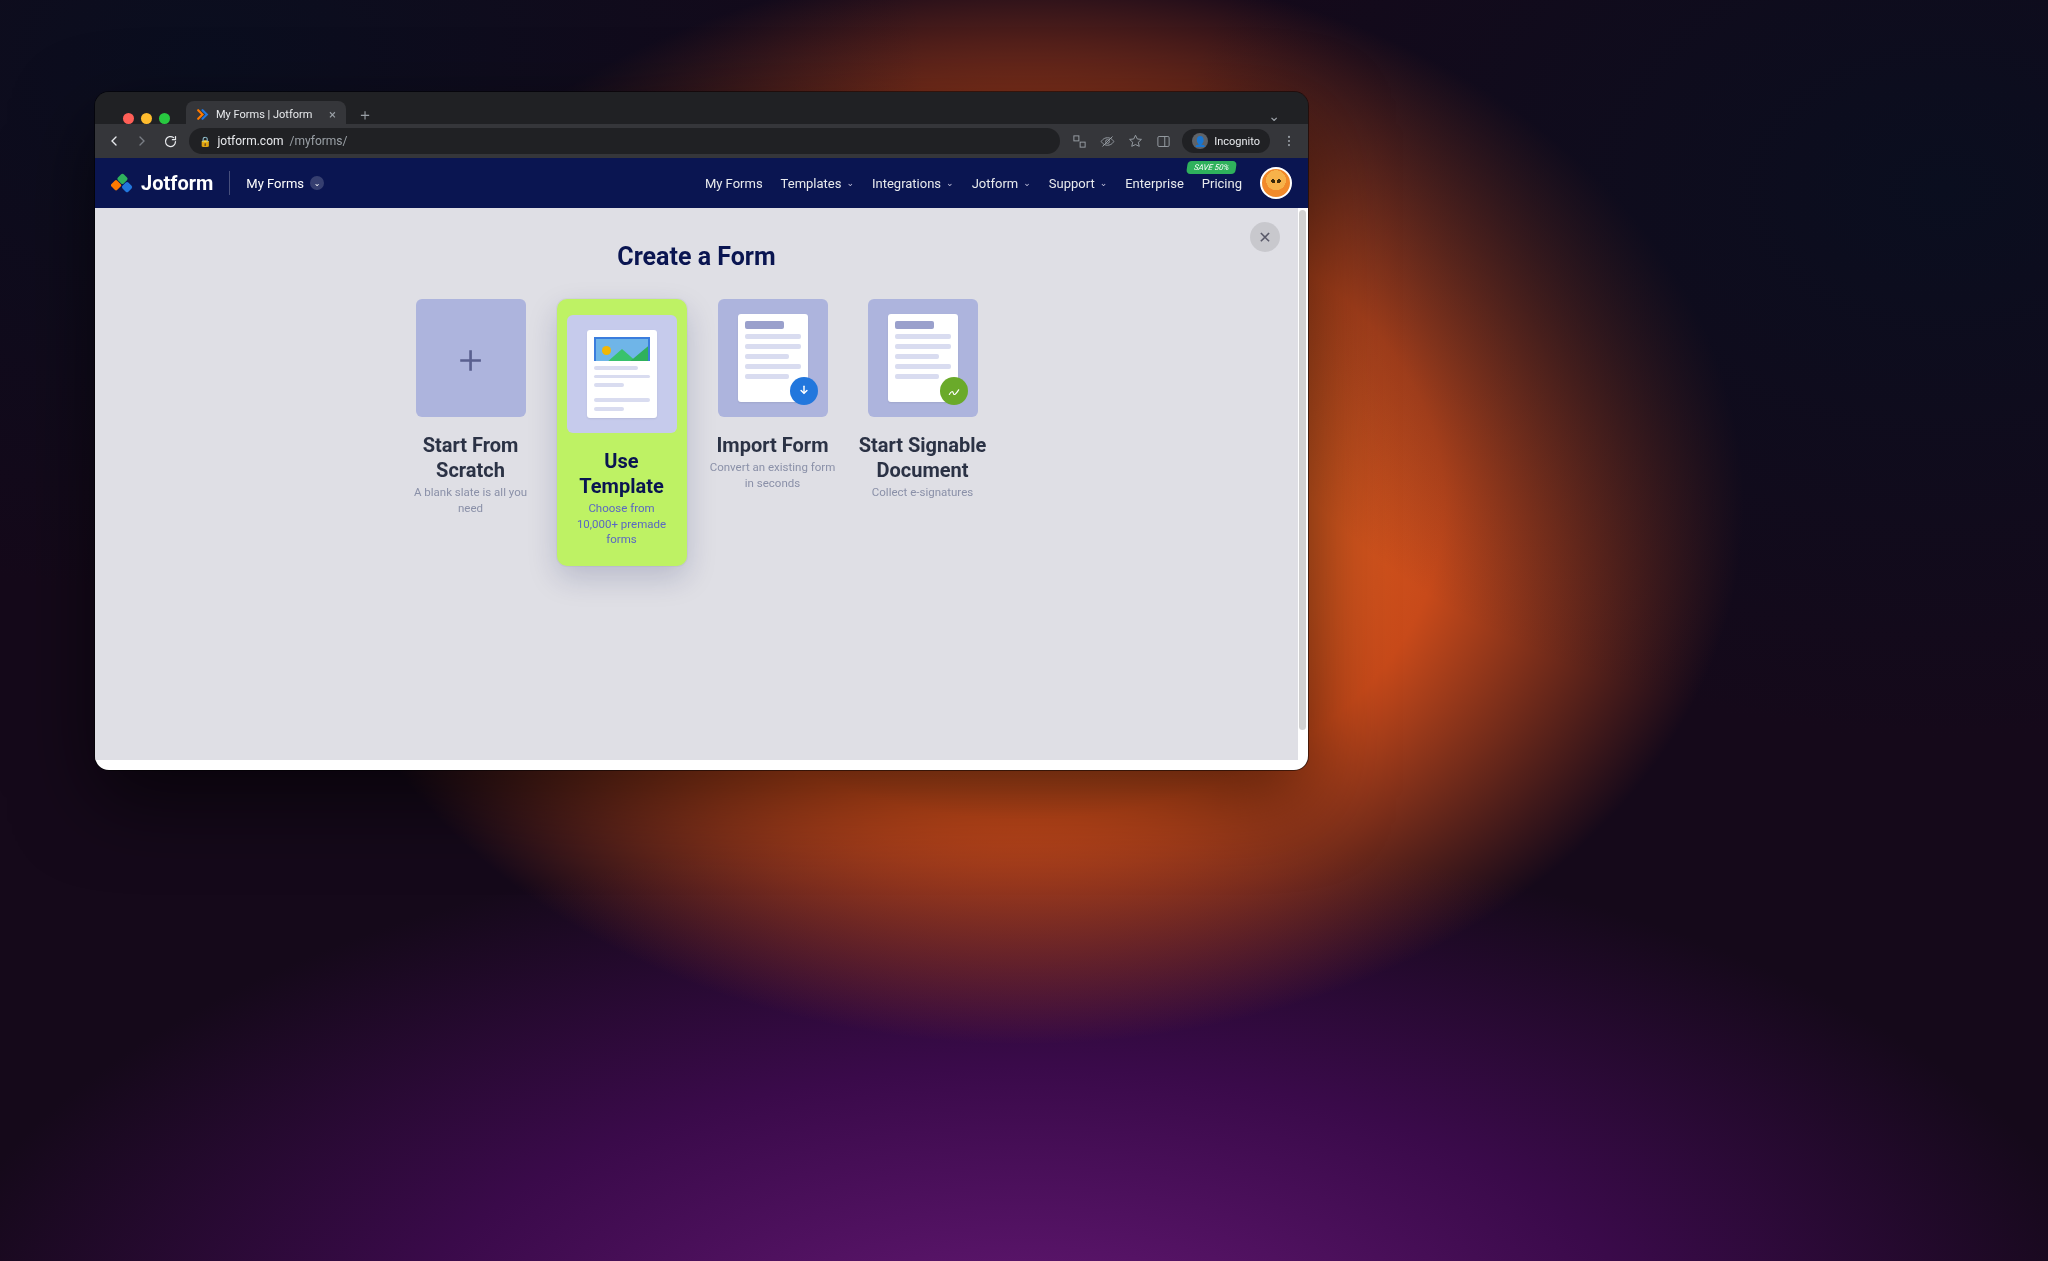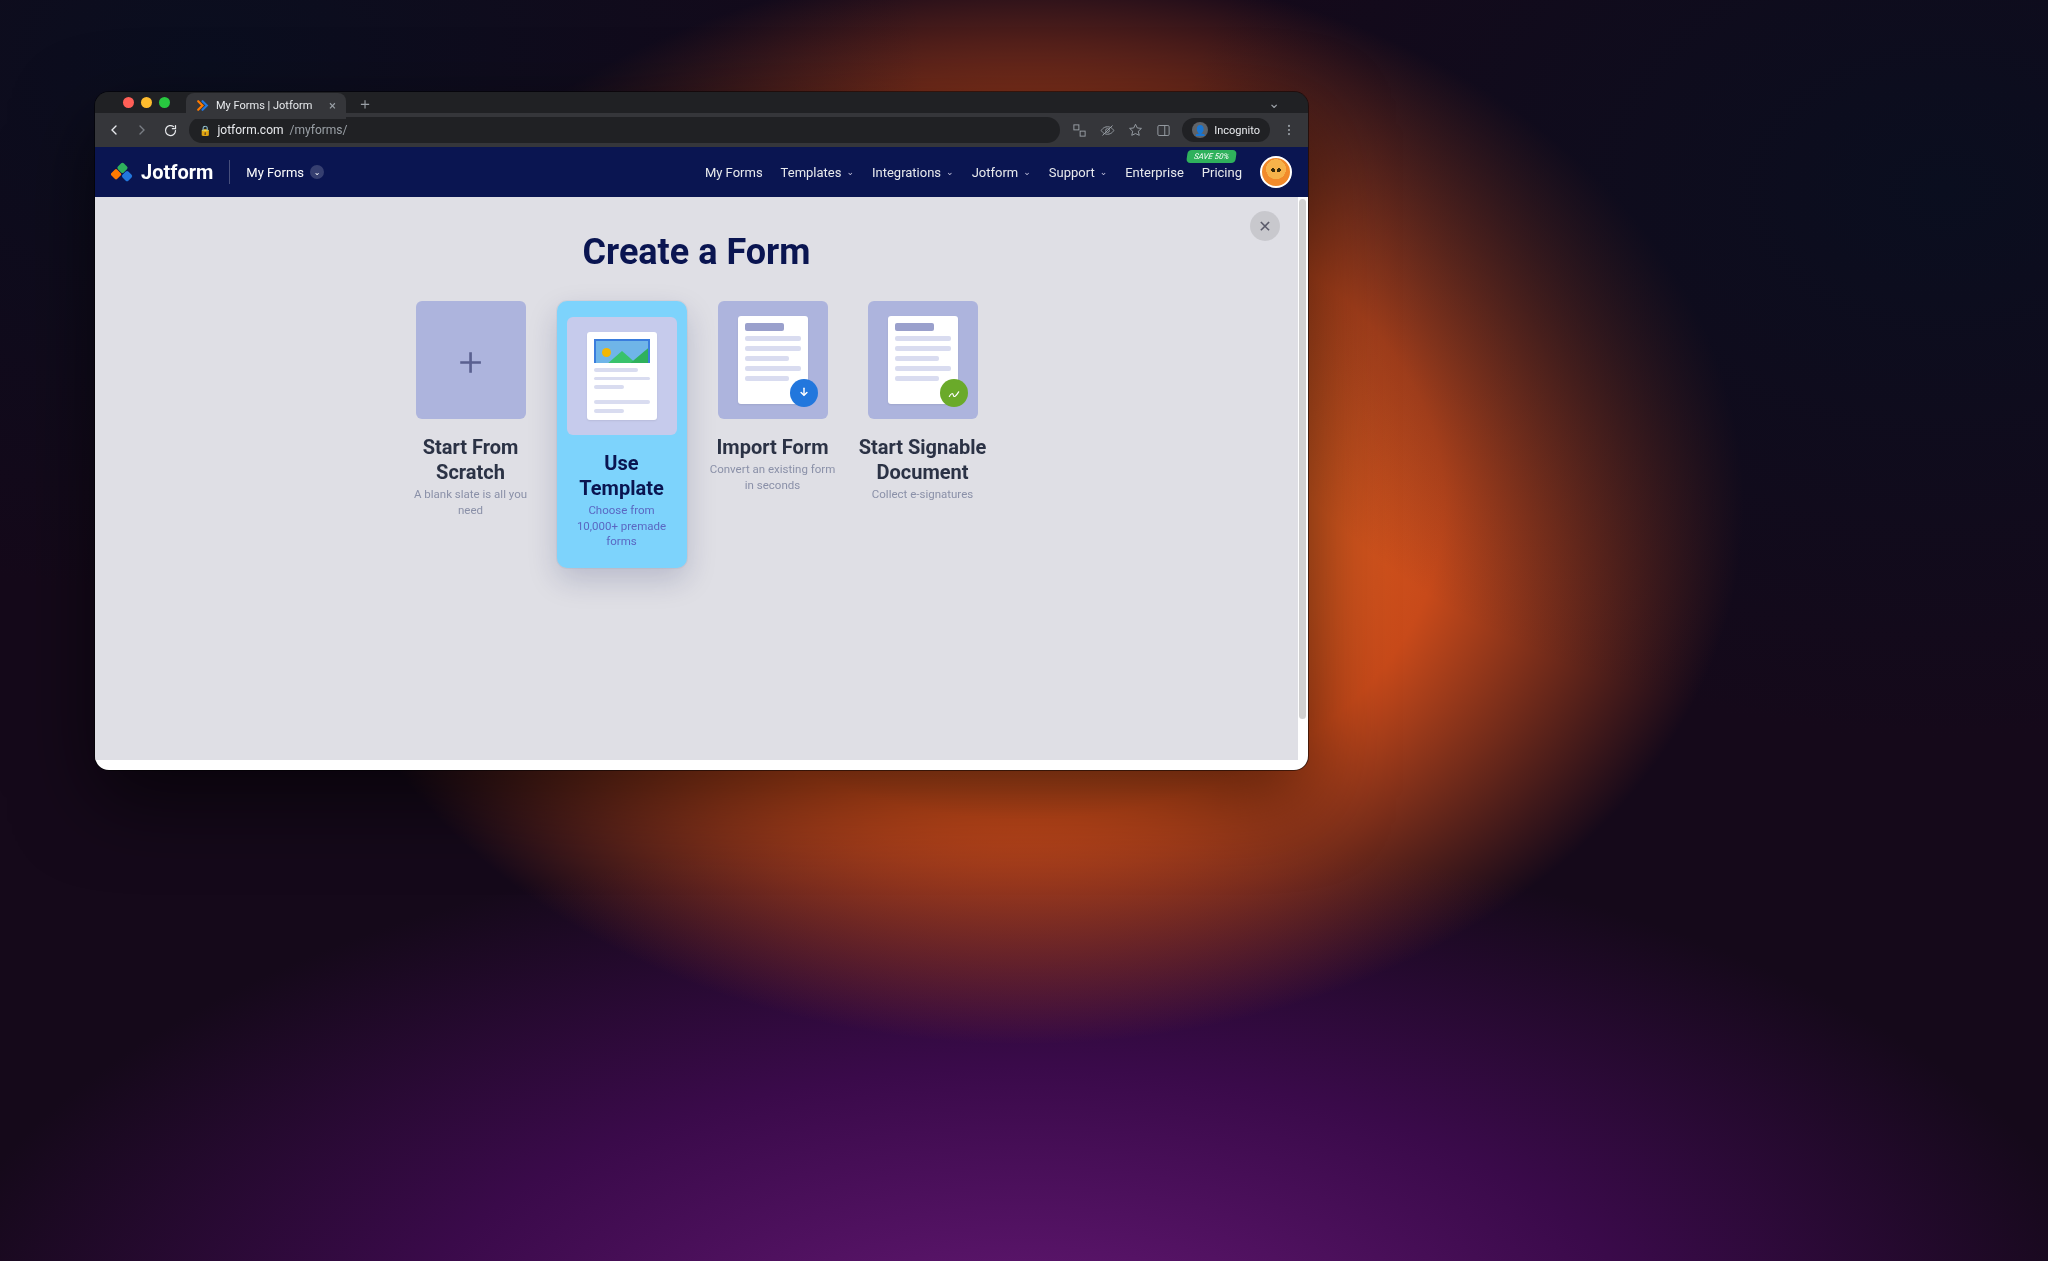--- a/index.html
+++ b/index.html
@@ -26,23 +26,23 @@
     width: 1213px; height: 678px;
     background: #202124;
     border-radius: 14px;
     box-shadow: 0 30px 80px rgba(0,0,0,0.6), 0 0 0 1px rgba(0,0,0,0.5);
     overflow: hidden;
     display: flex; flex-direction: column;
   }
 
   
   .tab-strip {
-    height: 21px;
+    height: 32px;
     background: #202124;
-    display: flex; align-items: center;
+    display: flex; align-items: flex-end;
     padding: 0 24px;
     gap: 8px;
   }
   .traffic-lights { display:flex; gap:7px; margin-right:8px; margin-left:4px;}
   .tl { width:11px; height:11px; border-radius:50%; }
   .tl.red{background:#ff5f57;} .tl.yellow{background:#febc2e;} .tl.green{background:#28c840;}
   .tab {
     display:flex; align-items:center; gap:7px;
     background:#35363a; color:#e8eaed;
     height:26px; padding:0 10px; border-radius:8px 8px 0 0;
@@ -130,21 +130,21 @@
     width:30px;height:30px;border-radius:50%;
     background:rgba(0,0,0,0.10);
     display:flex;align-items:center;justify-content:center;
     color:#5a5a6a; font-size:16px;
   }
 
   .modal-content{
     position:absolute; top:34px; left:50%; transform:translateX(-50%);
     width:760px; text-align:center;
   }
-  .modal-title{ font-size:36px; font-weight:700; color:#0a1551;}
+  .modal-title{ font-size:25px; font-weight:700; color:#0a1551;}
   .modal-sub{ font-size:13px; color:#6f7691; margin-top:8px;}
 
   .cards{
     display:flex; justify-content:center; gap:22px; margin-top:28px;
   }
   .card{
     width:128px;
     display:flex; flex-direction:column; align-items:center;
     cursor:pointer;
     border-radius:8px;
@@ -153,21 +153,21 @@
   .card .ill{
     width:110px;height:118px; border-radius:6px;
     background:#adb4dd;
     display:flex; align-items:center; justify-content:center;
     position:relative;
   }
   .card h4{ font-size:20px; color:#2b3245; margin-top:16px; font-weight:700; line-height:1.25;}
   .card p{ font-size:11.5px; color:#8a90a8; margin-top:2px; line-height:1.35;}
 
   .card.selected{
-    background:#7dd3fc; border-radius:10px; padding:16px 10px 18px;
+    background:#bef264; border-radius:10px; padding:16px 10px 18px;
     box-shadow:0 12px 30px rgba(10,21,81,0.18), 0 0 0 1px rgba(10,21,81,0.04);
     width:130px;
   }
   .card.selected .ill{ background:#c6cbec;}
   .card.selected h4{ color:#0a1551;}
   .card.selected p{ color:#5a67c2;}
 
   
   .plus-ico{ font-size:40px; color:#5a6090; font-weight:300;}
   .doc{

